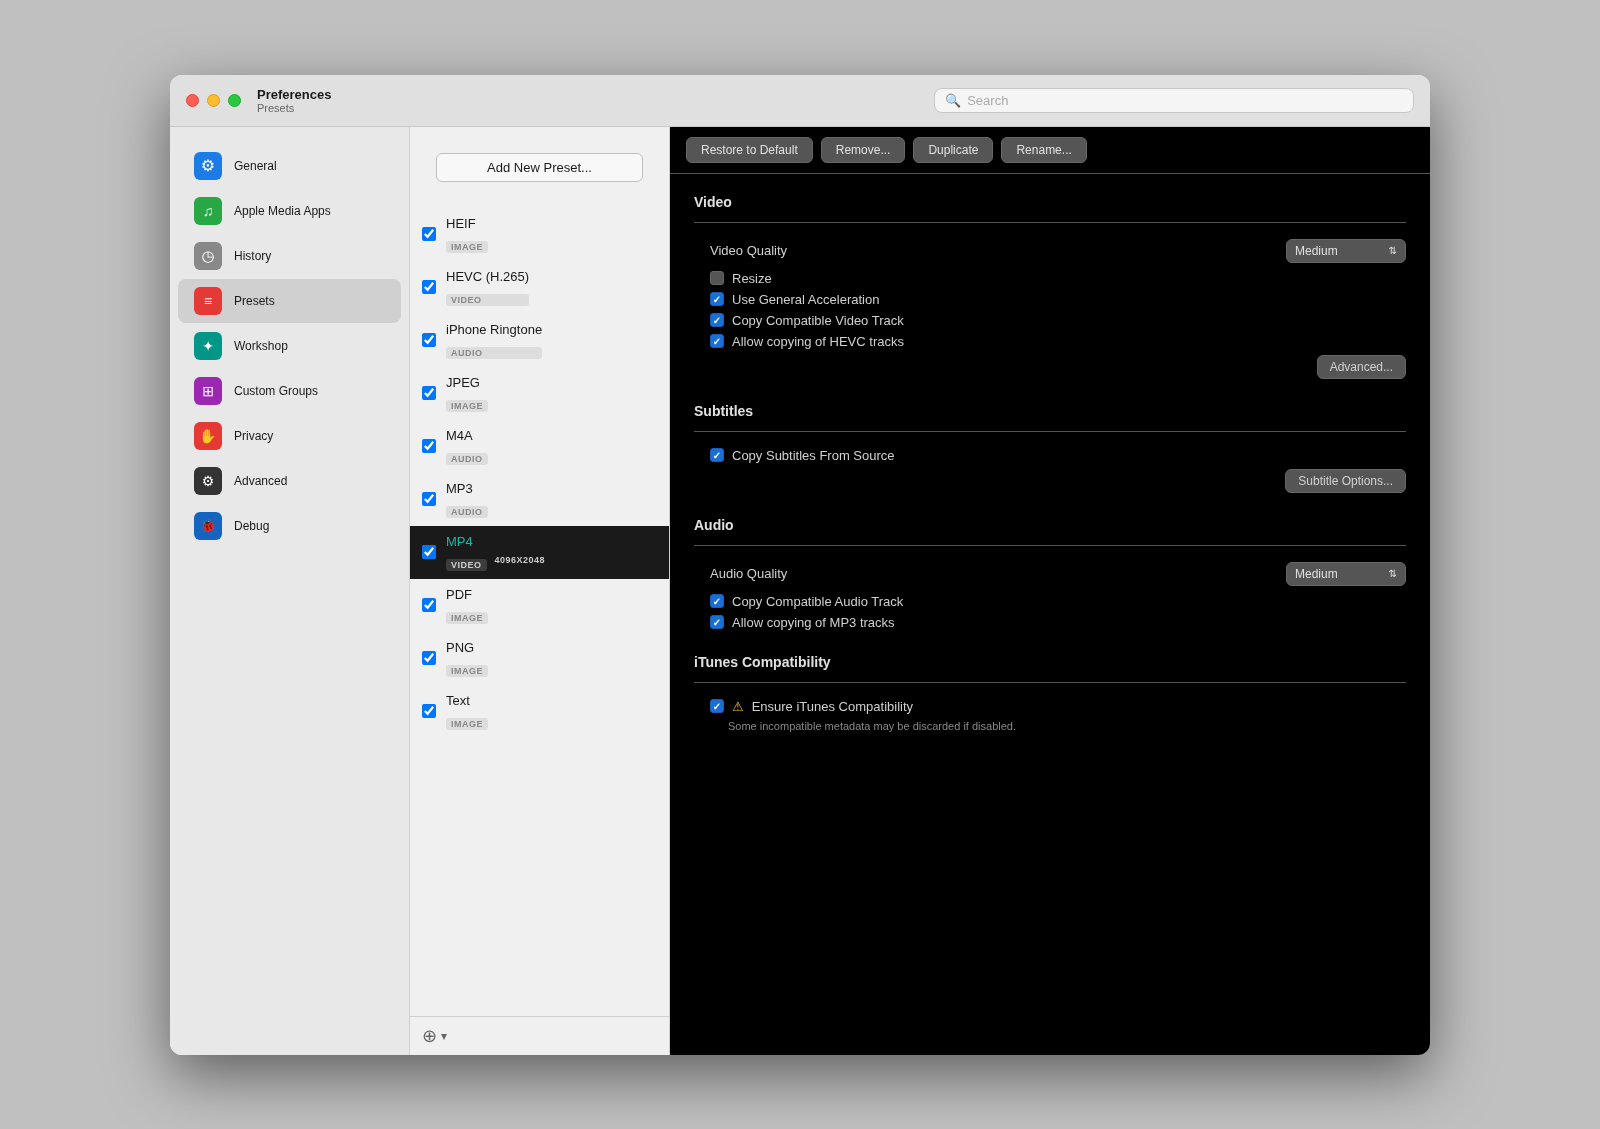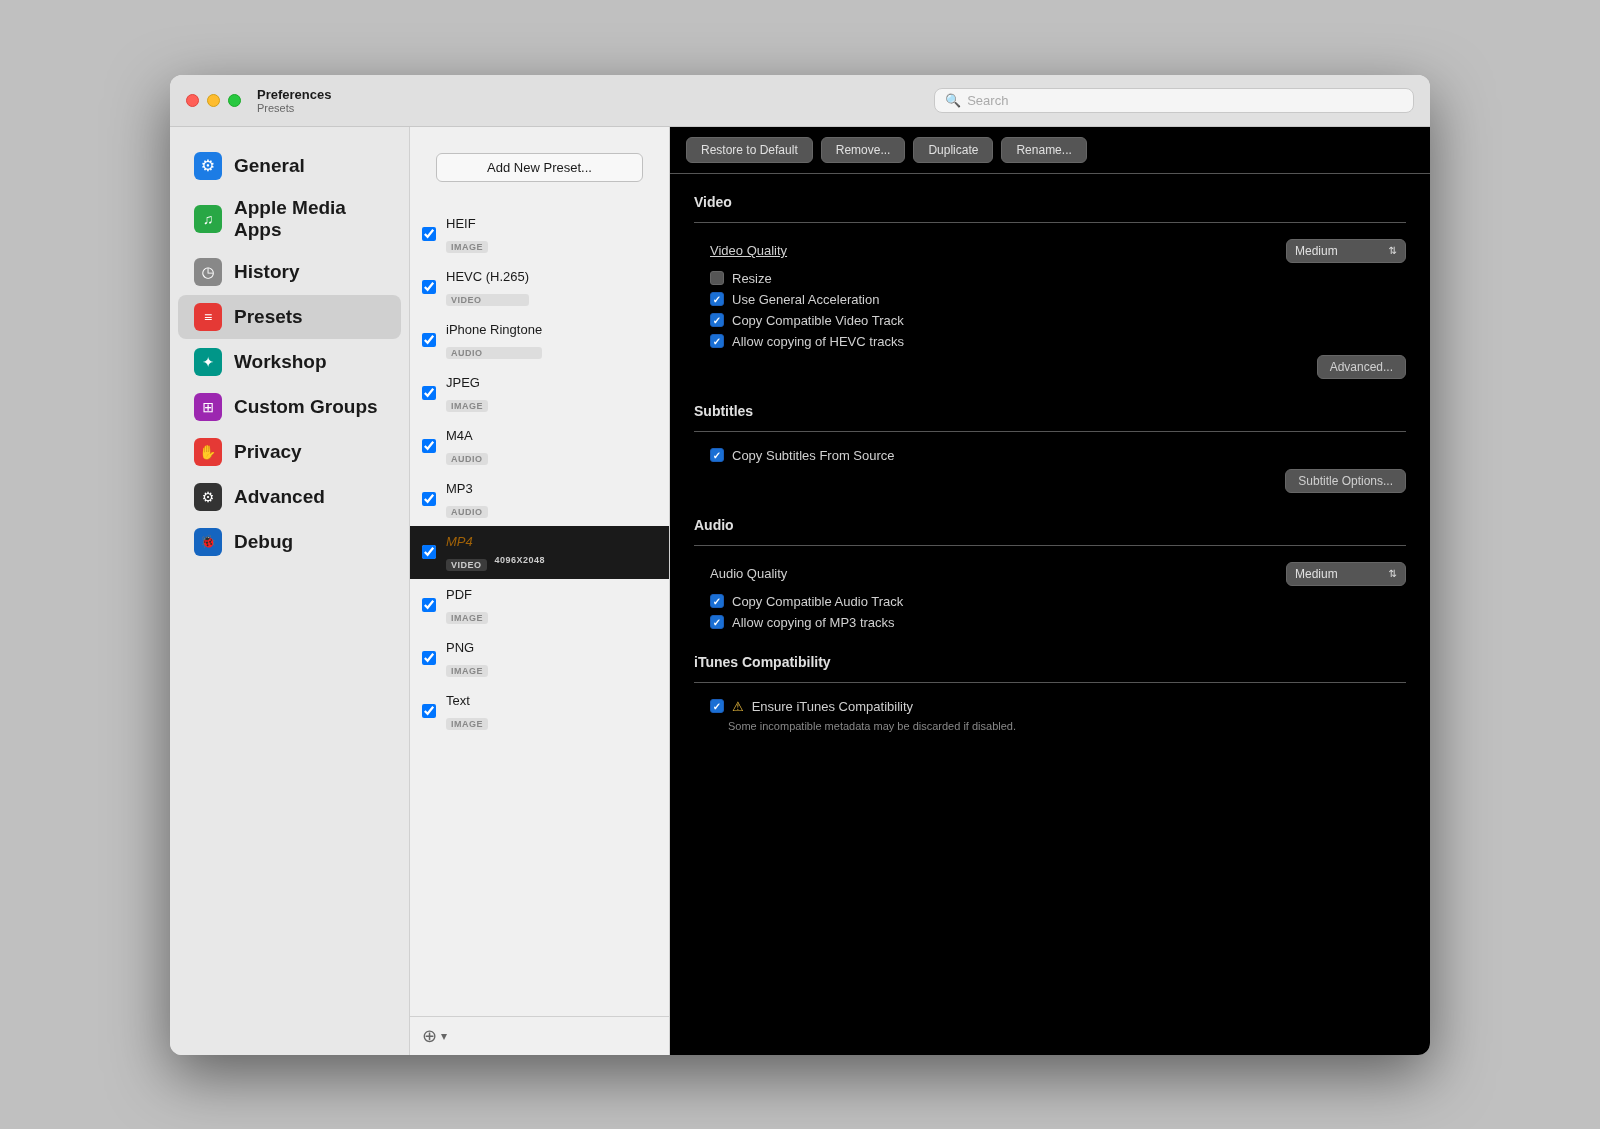--- a/index.html
+++ b/index.html
@@ -117,23 +117,23 @@
     .icon-blue { background: #1c7ce5; }
     .icon-green { background: #28a745; }
     .icon-gray { background: #888; }
     .icon-red-preset { background: #e53935; }
     .icon-teal { background: #009688; }
     .icon-purple { background: #9c27b0; }
     .icon-red-privacy { background: #e53935; }
     .icon-dark { background: #333; }
     .icon-blue-debug { background: #1565c0; }
     .sidebar-label {
-      font-size: 19px;
+      font-size: 12px;
       color: #1a1a1a;
-      font-weight: 700;
+      font-weight: 400;
     }
     
     .main {
       display: flex;
       flex: 1;
       overflow: hidden;
     }
     
     .presets-panel {
       width: 260px;
@@ -174,21 +174,21 @@
       width: 14px;
       height: 14px;
       flex-shrink: 0;
     }
     .preset-info { display: flex; flex-direction: column; }
     .preset-name {
       font-size: 13px;
       color: #1a1a1a;
       font-weight: 400;
     }
-    .preset-item.selected .preset-name { color: #a16207; font-style: italic; }
+    .preset-item.selected .preset-name { color: #14b8a6; }
     .preset-tag {
       font-size: 9px;
       font-weight: 600;
       letter-spacing: 0.5px;
       color: #888;
       background: #ddd;
       padding: 1px 5px;
       border-radius: 3px;
       display: inline-block;
       margin-top: 10px;
@@ -522,21 +522,21 @@
           <button class="toolbar-btn">Duplicate</button>
           <button class="toolbar-btn">Rename...</button>
         </div>
 
         <div class="settings-content">
 
           <div class="section">
             <div class="section-title">Video</div>
             <hr class="divider">
             <div class="setting-row">
-              <span class="setting-label" style="padding-left:16px;text-decoration:underline;">Video Quality</span>
+              <span class="setting-label" style="padding-left:16px;">Video Quality</span>
               <div class="setting-select">
                 <span>Medium</span>
                 <span style="font-size:10px;">⇅</span>
               </div>
             </div>
             <div class="checkbox-row">
               <div class="cb-empty"></div>
               <span class="cb-label">Resize</span>
             </div>
             <div class="checkbox-row">

